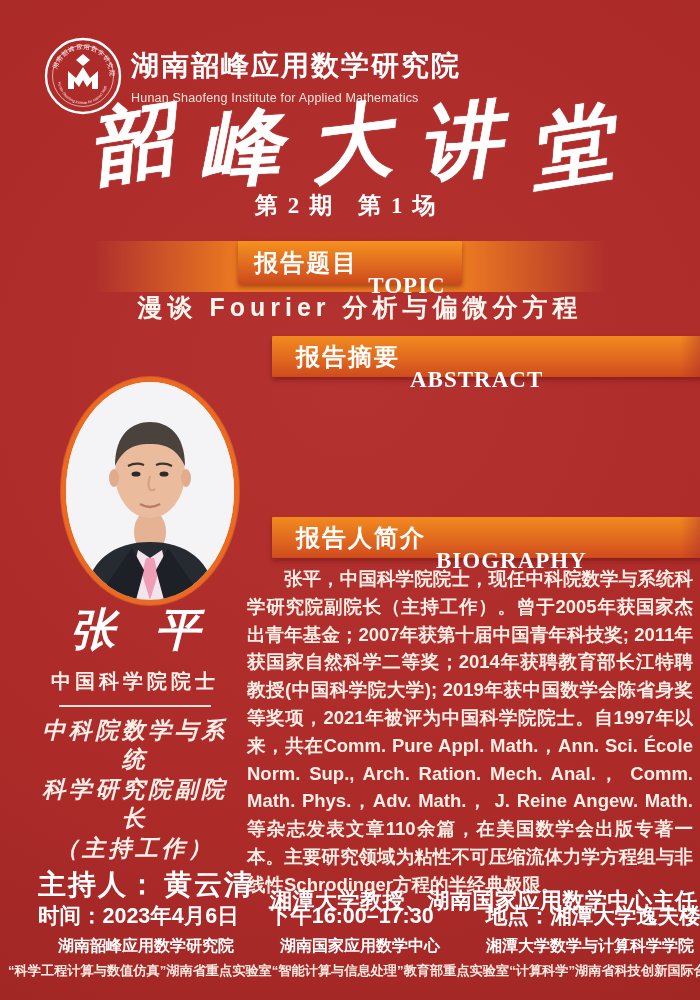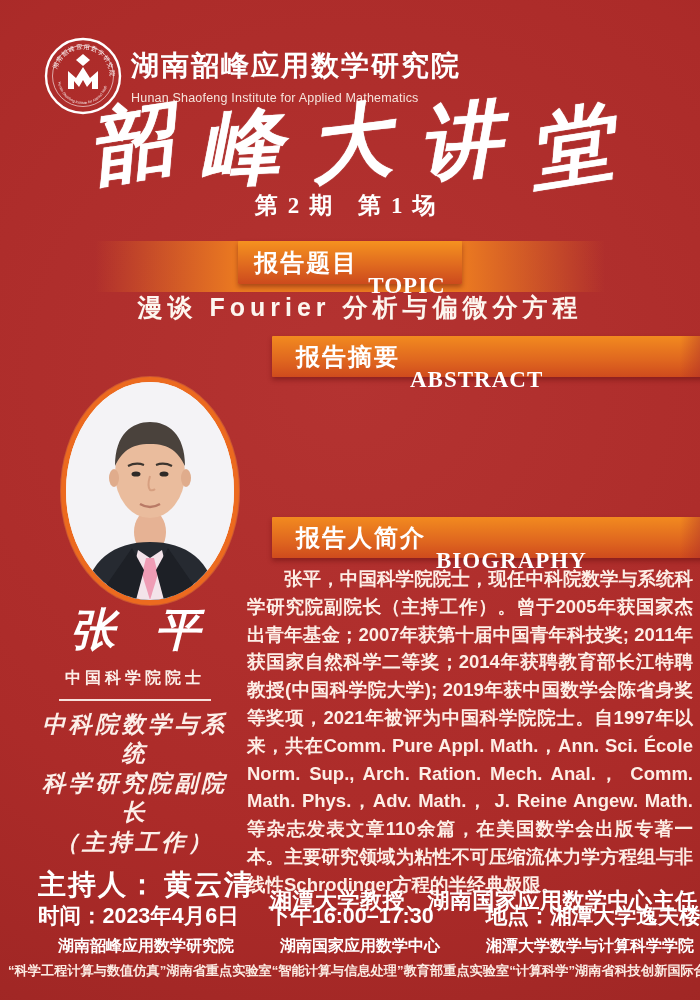--- a/index.html
+++ b/index.html
@@ -58,21 +58,21 @@
 
   
   .photo-frame{left:61px;top:377px;width:168px;height:218px;border-radius:50%;
     border:5px solid #ec6a1f;background:#f6f5f7;overflow:hidden;
     box-shadow:0 0 0 1px rgba(255,160,60,.35);}
   .photo-frame svg{display:block;}
 
   .name-block{left:30px;top:606px;width:210px;text-align:center;}
   .speaker-name{display:flex;justify-content:center;gap:40px;font-size:45px;font-weight:bold;font-style:italic;
     font-family:"Liberation Serif","DejaVu Serif",serif;line-height:1.1;}
-  .speaker-title1{margin-top:12px;font-size:16px;letter-spacing:4px;color:#fcefe9;font-weight:600;}
+  .speaker-title1{margin-top:12px;font-size:20px;letter-spacing:4px;color:#fcefe9;font-weight:600;}
   .divider{margin:10px auto 9px;width:152px;height:2px;background:rgba(255,245,240,.9);}
   .inst-line{font-size:23px;letter-spacing:3.5px;line-height:29.5px;color:#fcefe9;font-weight:600;font-style:italic;}
 
   
   .host-row{left:38px;top:854px;width:650px;display:flex;align-items:center;white-space:nowrap;}
   .host-label,.host-name{font-size:28px;font-weight:bold;letter-spacing:2px;}
   .host-name{margin-left:6px;}
   .host-title{margin-left:16px;font-size:22px;font-weight:bold;letter-spacing:.5px;margin-top:32px;}
   .time-row{left:38px;top:901px;width:650px;display:flex;white-space:nowrap;font-size:21.5px;font-weight:bold;}
   .t1{margin-right:30px;} .t2{margin-right:52px;}

